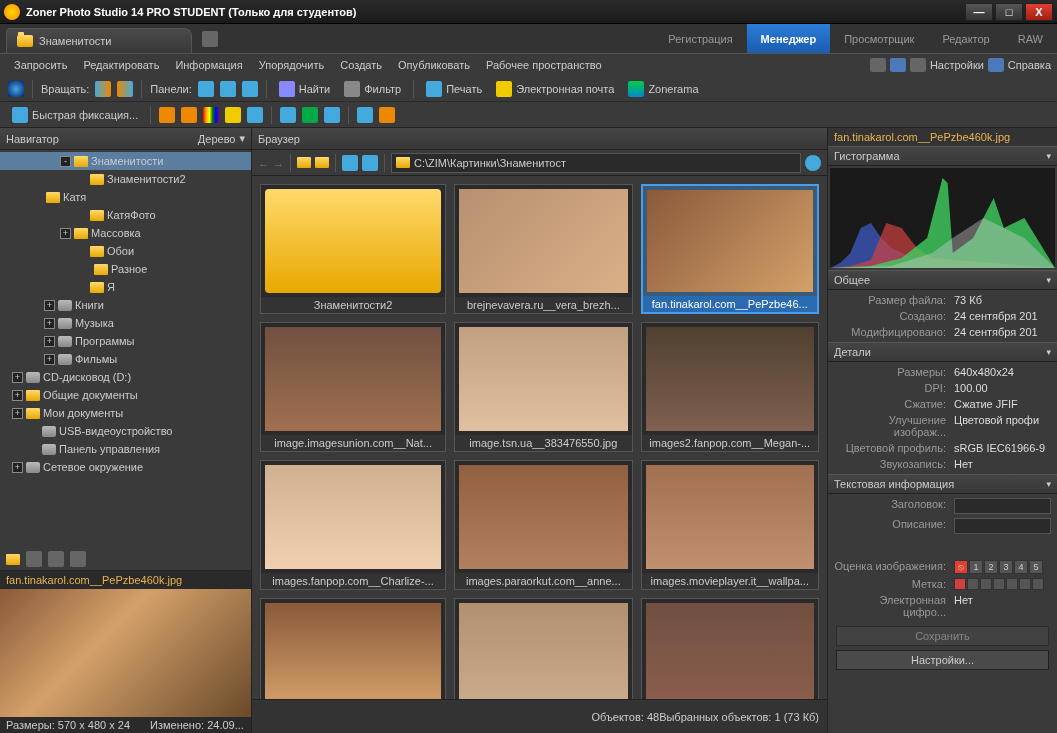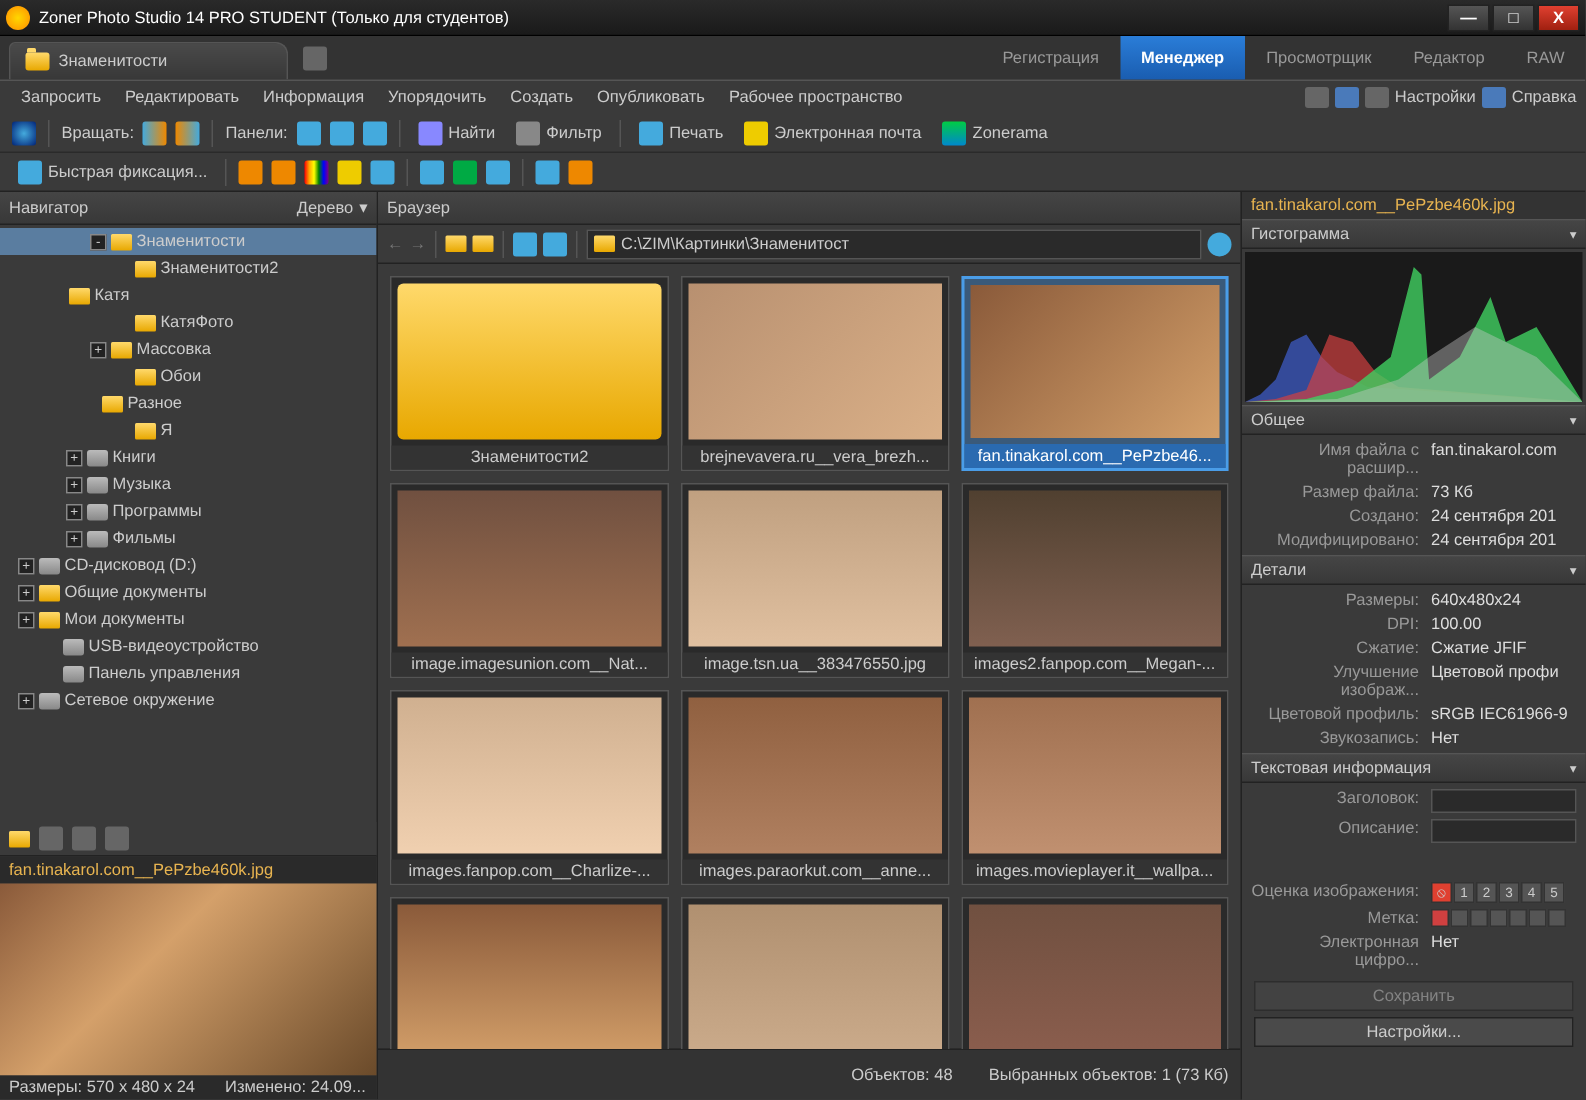--- a/index.html
+++ b/index.html
@@ -1,19 +1,19 @@
 <!DOCTYPE html>
 <html><head>
 <meta charset="utf-8">
 <style>
 * { box-sizing: border-box; margin: 0; padding: 0; font-family: Tahoma, sans-serif; font-size: 11px; color: #ccc; }
 body { background: #3a3a3a; width: 1057px; height: 733px; overflow: hidden; }
 .titlebar { height: 24px; background: linear-gradient(#2a2a2a,#1a1a1a); display: flex; align-items: center; padding: 0 4px; border-bottom: 1px solid #000; }
 .titlebar-icon { width: 16px; height: 16px; background: radial-gradient(circle,#ffd700,#ff8c00); border-radius: 50%; margin-right: 6px; }
-.titlebar-title { font-weight: normal; color: #fff; flex: 1; }
+.titlebar-title { font-weight: bold; color: #fff; flex: 1; }
 .winbtns { display: flex; gap: 2px; }
 .winbtn { width: 28px; height: 18px; background: linear-gradient(#555,#333); border: 1px solid #222; display: flex; align-items: center; justify-content: center; color: #fff; font-weight: bold; }
 .winbtn.close { background: linear-gradient(#e04030,#a02010); }
 .tabsbar { height: 30px; background: #333; display: flex; align-items: flex-end; border-bottom: 1px solid #555; }
 .foldertab { background: linear-gradient(#4a4a4a,#383838); padding: 6px 80px 6px 10px; border-radius: 4px 8px 0 0; margin-left: 6px; display: flex; align-items: center; gap: 6px; border: 1px solid #555; border-bottom: none; }
 .folder-icon { width: 16px; height: 12px; background: linear-gradient(#ffd96b,#e8a800); border-radius: 2px; position: relative; }
 .folder-icon::before { content: ''; position: absolute; top: -3px; left: 1px; width: 6px; height: 3px; background: #ffd96b; border-radius: 1px 1px 0 0; }
 .rightmodes { margin-left: auto; display: flex; height: 100%; }
 .mode { padding: 0 14px; display: flex; align-items: center; color: #999; cursor: pointer; }
 .mode.active { background: linear-gradient(#2a7dd8,#1a5db0); color: #fff; font-weight: bold; }
@@ -46,21 +46,21 @@
 .centertoolbar { height: 26px; display: flex; align-items: center; padding: 0 6px; gap: 4px; border-bottom: 1px solid #222; }
 .pathfield { flex: 1; background: #2a2a2a; border: 1px solid #555; height: 20px; display: flex; align-items: center; padding: 0 4px; gap: 4px; }
 .thumbs { flex: 1; overflow: auto; padding: 8px; display: grid; grid-template-columns: repeat(3,1fr); gap: 8px; align-content: start; }
 .thumb { background: #2a2a2a; border: 1px solid #555; display: flex; flex-direction: column; height: 130px; position: relative; }
 .thumb.sel { border: 2px solid #4a9de8; background: #3a5a7a; }
 .thumbimg { flex: 1; margin: 4px; background: linear-gradient(135deg,#a06a4a,#d4906a,#8a5a3a); position: relative; }
 .thumbimg.folder { background: linear-gradient(#ffd96b,#e8a800); border-radius: 4px; }
 .badge { position: absolute; top: 6px; right: 6px; background: #a0d060; color: #000; font-size: 8px; font-weight: bold; padding: 1px 2px; }
 .thumblabel { padding: 2px 4px; text-align: center; white-space: nowrap; overflow: hidden; text-overflow: ellipsis; background: #333; }
 .thumb.sel .thumblabel { background: #2a6ab0; color: #fff; }
-.statusbar { height: 34px; background: #333; display: flex; align-items: center; padding: 0 8px; gap: 24px; border-top: 1px solid #222; }
+.statusbar { height: 34px; background: #333; display: flex; align-items: center; padding: 0 8px; border-top: 1px solid #222; }
 .rightcol { width: 230px; display: flex; flex-direction: column; background: #3a3a3a; border-left: 1px solid #222; }
 .filehead { padding: 3px 6px; color: #e8b450; background: #333; }
 .section { background: linear-gradient(#454545,#383838); padding: 3px 6px; border-top: 1px solid #555; border-bottom: 1px solid #222; display: flex; align-items: center; }
 .section .arr { margin-left: auto; font-size: 9px; }
 .histo { height: 100px; background: #1a1a1a; position: relative; overflow: hidden; margin: 2px; }
 .histo svg { width: 100%; height: 100%; }
 .kvlist { padding: 2px 0; }
 .kv { display: flex; padding: 2px 6px; }
 .kv .k { width: 120px; text-align: right; color: #999; padding-right: 8px; }
 .kv .v { flex: 1; color: #ddd; }
@@ -207,21 +207,21 @@
       <div class="treenode" style="padding-left:60px">
           <span class="exp">+</span>
           <span class="nodeico"></span>
           <span>Массовка</span>
         </div>
       <div class="treenode" style="padding-left:76px">
           <span class="exp blank"></span>
           <span class="nodeico"></span>
           <span>Обои</span>
         </div>
-      <div class="treenode" style="padding-left:54px">
+      <div class="treenode" style="padding-left:80px">
           <span class="exp blank"></span>
           <span class="nodeico"></span>
           <span>Разное</span>
         </div>
       <div class="treenode" style="padding-left:76px">
           <span class="exp blank"></span>
           <span class="nodeico"></span>
           <span>Я</span>
         </div>
       <div class="treenode" style="padding-left:44px">
@@ -390,24 +390,20 @@
         <path d="M0,100 L40,98 L70,90 L95,70 L110,10 L115,15 L120,85 L140,70 L160,30 L170,60 L190,50 L220,100 Z" fill="#40d060" opacity="0.8"></path>
         <path d="M0,100 L60,98 L100,85 L120,70 L150,50 L170,60 L190,70 L220,100 Z" fill="#ccc" opacity="0.4"></path>
       </svg>
     </div>
     <div class="section">
         <span>Общее</span>
         <span class="arr">▾</span>
       </div>
     <div class="kvlist">
       <div class="kv">
-          <div class="k">Имя файла с расшир...</div>
-          <div class="v">fan.tinakarol.com</div>
-        </div>
-      <div class="kv">
           <div class="k">Размер файла:</div>
           <div class="v">73 Кб</div>
         </div>
       <div class="kv">
           <div class="k">Создано:</div>
           <div class="v">24 сентября 201</div>
         </div>
       <div class="kv">
           <div class="k">Модифицировано:</div>
           <div class="v">24 сентября 201</div>

